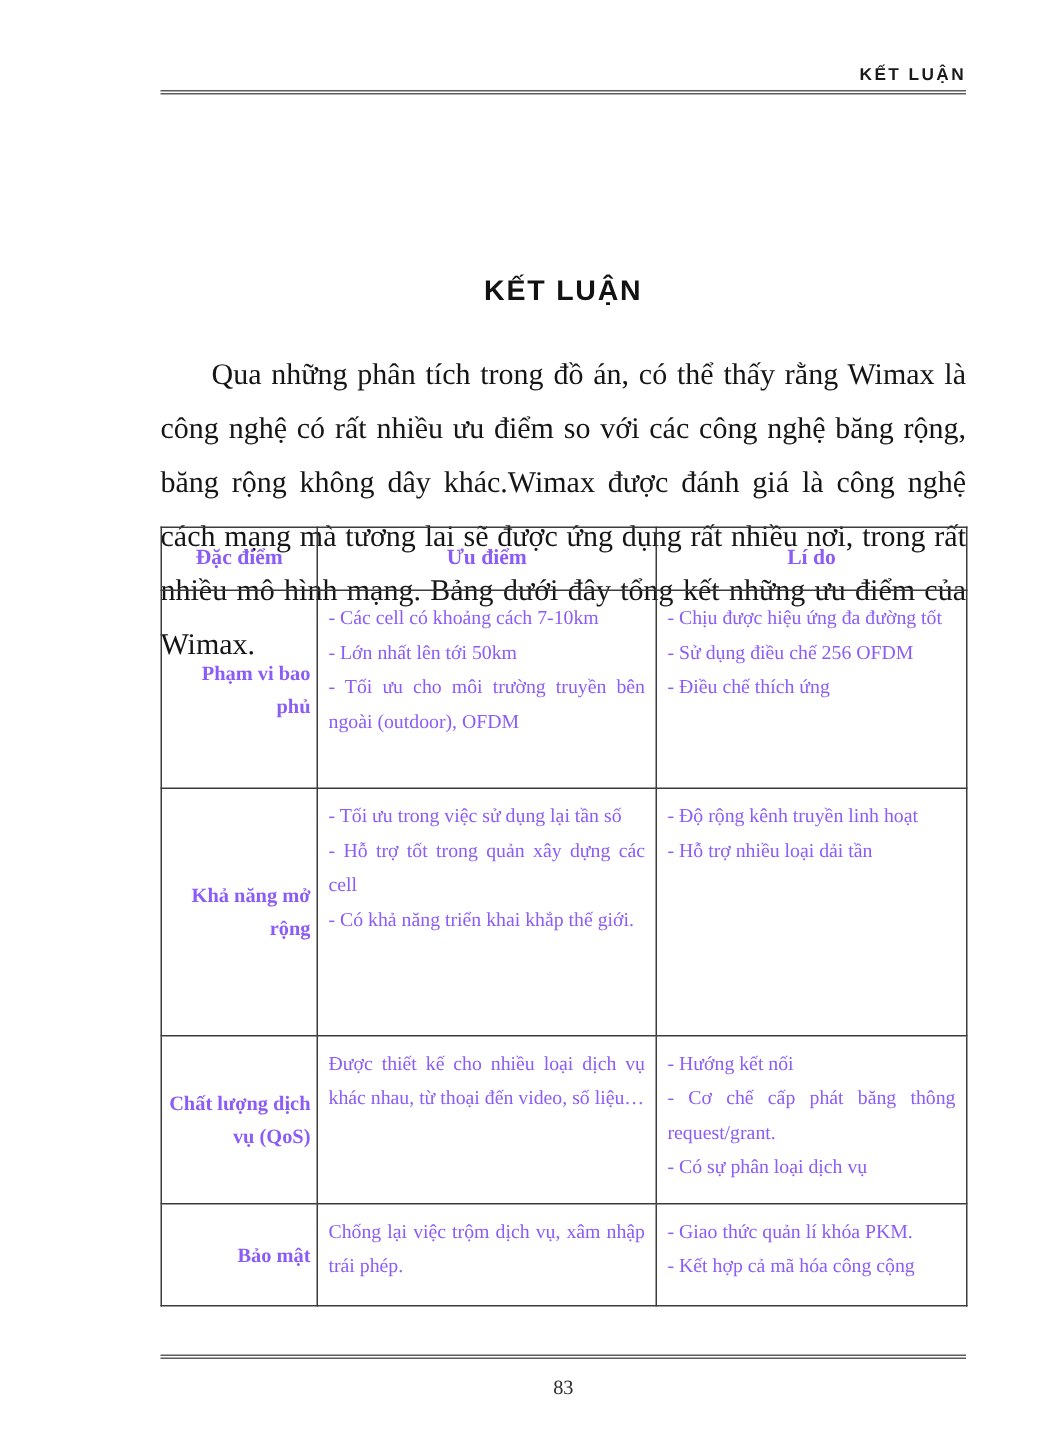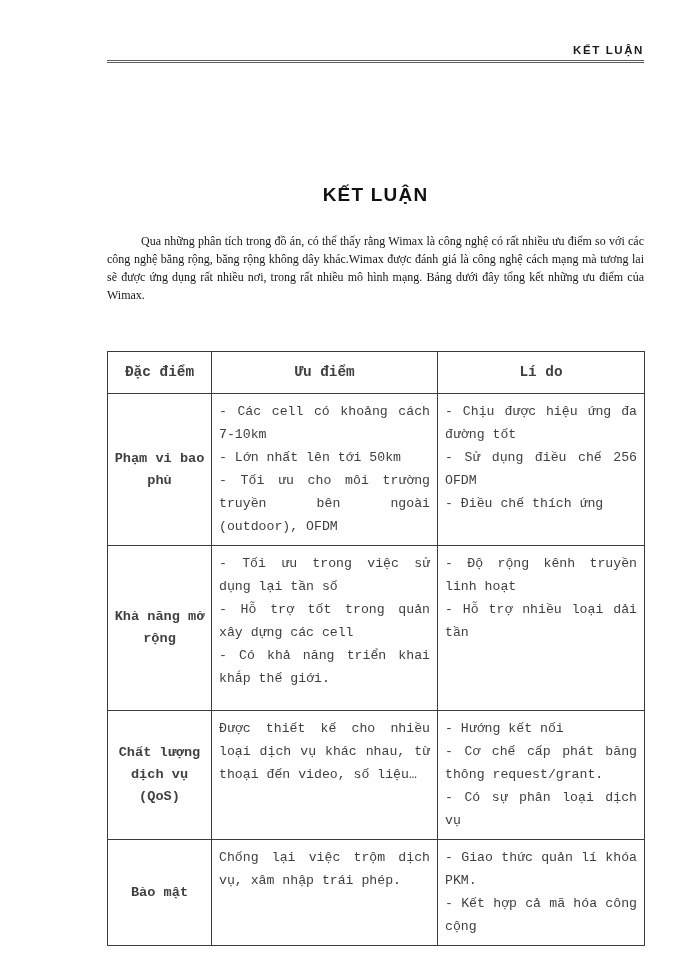--- a/index.html
+++ b/index.html
@@ -62,60 +62,59 @@
     letter-spacing: 1.2px;
     color: #121212;
   }
 
   
   .body-copy {
     position: absolute;
     left: 107px;
     top: 222px;
     width: 537px;
-    font-size: 12px;
-    line-height: 18px;
+    font-size: 20px;
+    line-height: 36px;
     text-align: justify;
     text-indent: 34px;
     color: #151515;
   }
 
   
   .kettable {
     position: absolute;
     left: 107px;
     top: 341px;
     width: 537px;
     border-collapse: collapse;
     table-layout: fixed;
   }
   .kettable td, .kettable th {
     border: 1.3px solid #3c3c3c;
     vertical-align: top;
     padding: 6px 7px 7px 7px;
     font-size: 13.2px;
     line-height: 23px;
-    color: #404040;
-    font-family: Liberation Mono, monospace;
+    color: #8b5cf6;
   }
   .col-feature { width: 104px; }
   .col-adv     { width: 226px; }
   .col-reason  { width: 207px; }
 
   .kettable thead th {
     text-align: center;
     vertical-align: middle;
     font-weight: bold;
     font-size: 14.4px;
     height: 41px;
     padding: 0 6px;
   }
 
   td.feature-cell {
-    text-align: center;
+    text-align: right;
     vertical-align: middle;
     font-weight: bold;
     font-size: 13.6px;
     line-height: 22px;
     padding: 6px 4px;
   }
 
   td.list-cell { text-align: justify; }
   td.list-cell .li {
     display: block;
@@ -215,14 +214,18 @@
           <span class="li">Chống lại việc trộm dịch vụ, xâm nhập trái phép.</span>
         </td>
         <td class="list-cell">
           <span class="li">- Giao thức quản lí khóa PKM.</span>
           <span class="li">- Kết hợp cả mã hóa công cộng</span>
         </td>
       </tr>
     </tbody>
   </table>
 
+  <div class="footer-zone">
+    <div class="rule-double"></div>
+    <div class="footer-num">83</div>
+  </div>
 
 </div>
 
 </body></html>

